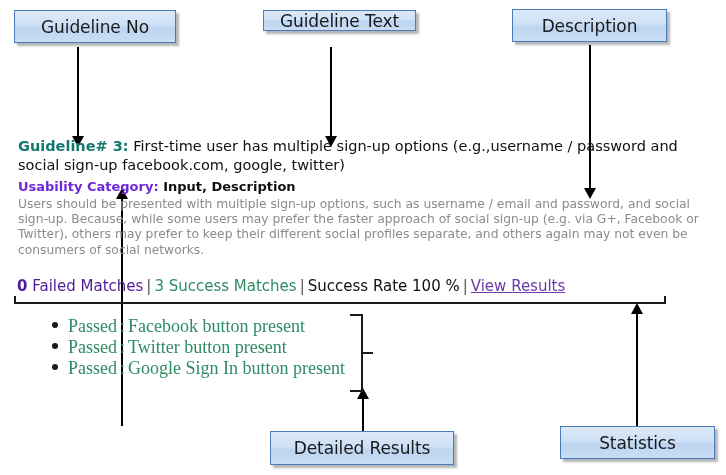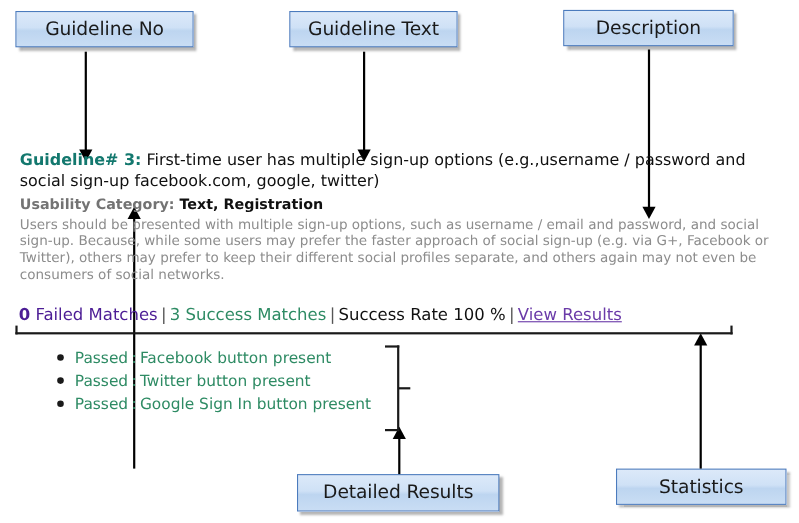--- a/index.html
+++ b/index.html
@@ -49,21 +49,21 @@
     position:absolute;left:18px;top:137px;width:690px;
     font-size:14.5px;line-height:19px;color:#101010;
     font-family:"DejaVu Sans","Liberation Sans",sans-serif;
   }
   .gl-title .teal{color:#13786e;font-weight:bold;}
 
   .cat-line{
     position:absolute;left:18px;top:178px;width:690px;
     font-size:13px;line-height:17px;font-weight:bold;
   }
-  .cat-line .teal{color:#737373;}
+  .cat-line .teal{color:#6d28d9;}
   .cat-line .catval{color:#101010;}
 
   .desc{
     position:absolute;left:18px;top:197px;width:686px;
     font-size:12.3px;line-height:15.2px;color:#8c8c8c;
   }
 
   .statsrow{
     position:absolute;left:17px;top:277px;width:700px;
     font-size:15px;line-height:19px;color:#101010;
@@ -76,22 +76,23 @@
   .statsrow .rate{color:#101010;}
   .statsrow .link{color:#6a3aa8;text-decoration:underline;cursor:pointer;}
 
   .results{
     position:absolute;left:46px;top:316px;width:330px;
     margin:0;padding:0 0 0 22px;
     list-style:none;
   }
   .results li{
     position:relative;
-    font-size:14px;line-height:21px;color:#2e8b64;
+    font-size:18px;line-height:21px;color:#2e8b64;
     white-space:nowrap;
+    font-family:Liberation Serif, serif;
   }
   .results li .bullet{
     position:absolute;left:-16px;top:6px;
     width:6px;height:6px;border-radius:50%;
     background:#1a1a1a;
   }
   .results li .pass{color:#2e8b64;}
   .results li .colon{color:#2e8b64;padding:0 3px;}
   .results li .txt{color:#2e8b64;}
 
@@ -100,21 +101,21 @@
 </style>
 </head>
 <body>
 
 <div id="stage">
 
   <div class="callout" style="left:14px;top:10px;width:162px;height:33px;">
     <span>Guideline No</span>
   </div>
 
-  <div class="callout" style="left:263px;top:10px;width:153px;height:33px;">
+  <div class="callout" style="left:263px;top:10px;width:153px;height:21px;">
     <span>Guideline Text</span>
   </div>
 
   <div class="callout" style="left:512px;top:9px;width:155px;height:33px;">
     <span>Description</span>
   </div>
 
 
   <div class="callout" style="left:560px;top:426px;width:155px;height:33px;">
     <span>Statistics</span>
@@ -153,21 +154,21 @@
 
   <div id="content">
 
     <div class="gl-title">
       <span class="teal">Guideline# 3:</span>
       <span>First-time user has multiple sign-up options (e.g.,username / password and social sign-up facebook.com, google, twitter)</span>
     </div>
 
     <div class="cat-line">
       <span class="teal">Usability Category:</span>
-      <span class="catval">Text, Registration</span>
+      <span class="catval">Input, Description</span>
     </div>
 
     <div class="desc">Users should be presented with multiple sign-up options, such as username / email and password, and social sign-up. Because, while some users may prefer the faster approach of social sign-up (e.g. via G+, Facebook or Twitter), others may prefer to keep their different social profiles separate, and others again may not even be consumers of social networks.</div>
 
     <div class="statsrow">
       <span class="failed"><b>0</b><span> Failed Matches</span></span><span class="sep">|</span><span class="success">3 Success Matches</span><span class="sep">|</span><span class="rate">Success Rate 100 %</span><span class="sep">|</span><span class="link">View Results</span>
     </div>
 
     <ul class="results">
       <li>

